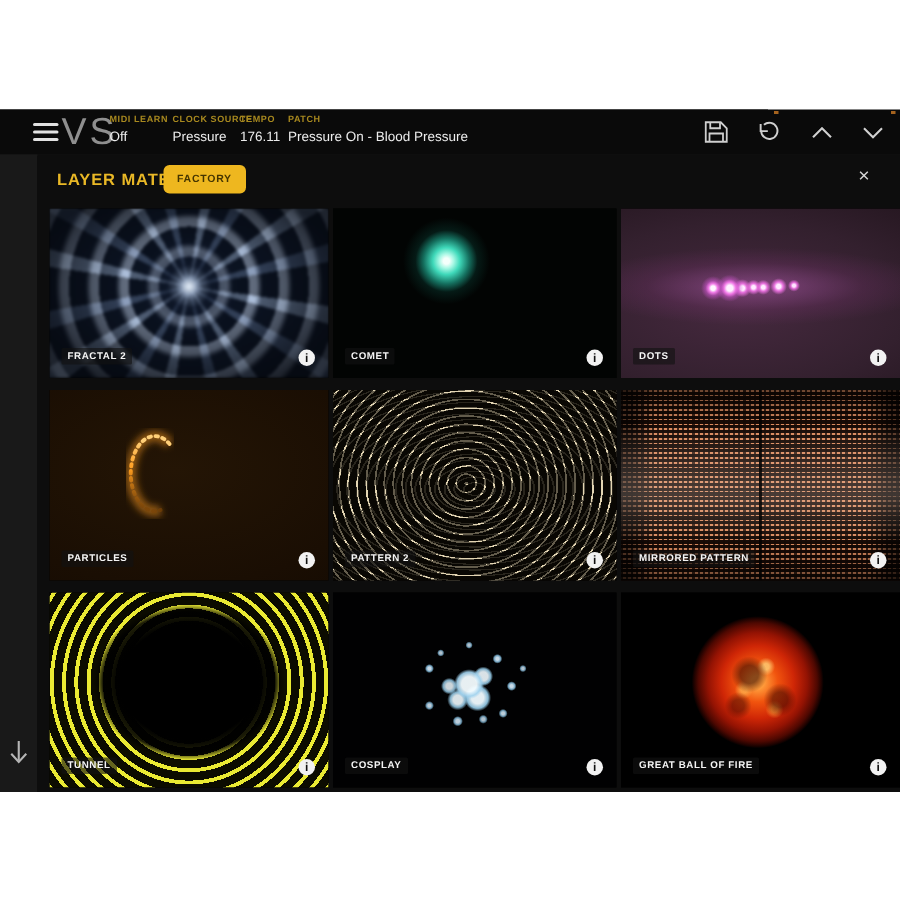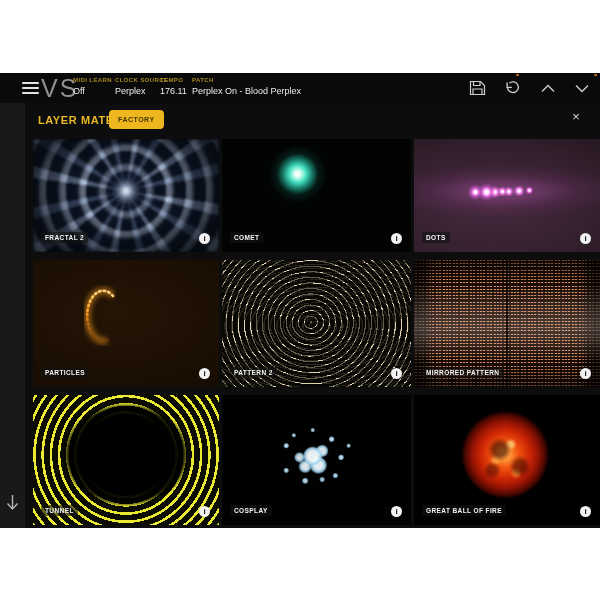--- a/index.html
+++ b/index.html
@@ -140,29 +140,29 @@
         <i></i>
       </div>
     <div class="logo">VS</div>
 
     <div class="field f1">
       <div class="lbl">MIDI LEARN</div>
       <div class="val">Off</div>
     </div>
     <div class="field f2">
       <div class="lbl">CLOCK SOURCE</div>
-      <div class="val">Perplex</div>
+      <div class="val">Pressure</div>
     </div>
     <div class="field f3">
       <div class="lbl">TEMPO</div>
       <div class="val">176.11</div>
     </div>
     <div class="field f4">
       <div class="lbl">PATCH</div>
-      <div class="val">Perplex On - Blood Perplex</div>
+      <div class="val">Pressure On - Blood Pressure</div>
     </div>
 
     <div class="tb-ico ico-save">
       <svg width="17" height="16" viewBox="0 0 17 16" fill="none" stroke="#cfcfcf" stroke-width="1.2">
         <path d="M1.5 1.5 H11.5 L15.5 5.5 V14.5 H1.5 Z"></path>
         <path d="M4.5 1.8 V5.5 H11 V1.8"></path>
         <path d="M4 14.2 V9 H13 V14.2"></path>
       </svg>
     </div>
     <div class="tb-ico ico-undo">

